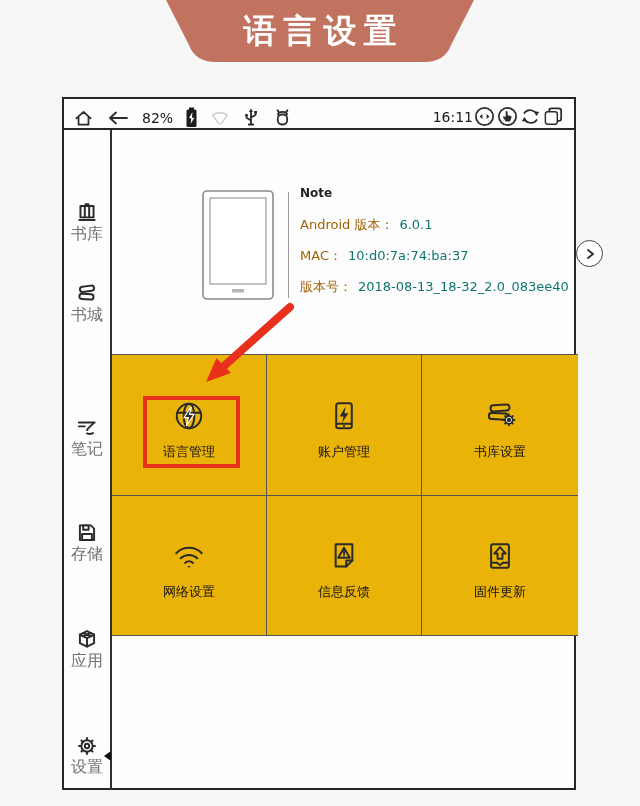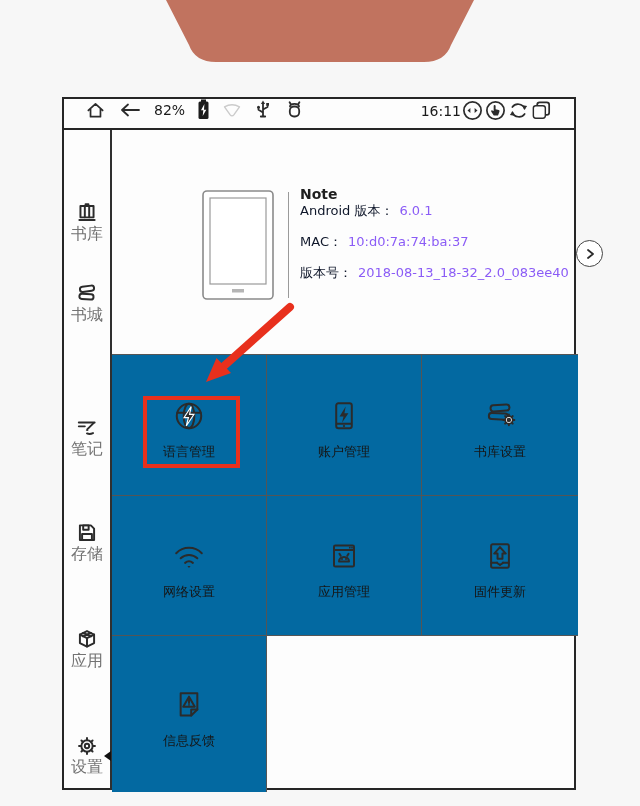--- a/index.html
+++ b/index.html
@@ -21,21 +21,21 @@
 
   
   .frame {
     position:absolute; left:62px; top:97px; width:514px; height:693px;
     background:#fdfdfd; border:2px solid #262626;
   }
 
   
   .statusbar {
     position:absolute; left:0; top:0; width:100%; height:31px;
-    border-bottom:2px solid #262626; display:flex; align-items:flex-start; padding:0 21px;
+    border-bottom:2px solid #262626; display:flex; align-items:flex-end; padding:0 9px;
   }
   .sb-left, .sb-right { display:flex; align-items:center; }
   .sb-left  > * { margin-right:12px; }
   .sb-right > * { }
   .sb-spacer { flex:1; }
   .sb-text { font-size:14px; color:#1a1a1a; }
 
   
   .sidebar {
     position:absolute; left:0; top:31px; width:48px; height:660px;
@@ -48,59 +48,60 @@
     position:absolute; left:40px; top:621px; width:0; height:0;
     border-top:5px solid transparent; border-bottom:5px solid transparent;
     border-right:7px solid #111;
   }
 
   
   .info { position:absolute; left:48px; top:31px; width:466px; height:224px; }
   .info-tablet { position:absolute; left:90px; top:60px; }
   .info-divider { position:absolute; left:176px; top:62px; width:1px; height:106px; background:#9a9a9a; }
   .info-text { position:absolute; left:188px; top:56px; font-size:13px; }
-  .info-name { font-weight:bold; font-size:14px; }
+  .info-name { font-weight:bold; font-size:12px; margin-bottom:16px; }
   .info-row { margin-bottom:13px; }
-  .info-row .lbl { color:#0f172a; }
-  .info-row .val { color:#8b5cf6; margin-left:6px; }
+  .info-row .lbl { color:#a16207; }
+  .info-row .val { color:#0f766e; margin-left:6px; }
   .chevron-btn {
     position:absolute; left:464px; top:110px; width:27px; height:27px;
     border:1.4px solid #444; border-radius:50%; display:flex; align-items:center; justify-content:center;
     background:#fff; cursor:pointer;
   }
 
   
   .grid {
     position:absolute; left:48px; top:255px; width:466px; height:438px;
     display:grid; grid-template-columns:155px 155px 1fr; grid-template-rows:141px 140px 1fr;
     border-top:1px solid #555;
   }
   .tile {
     position:relative; border-right:1px solid #555; border-bottom:1px solid #555;
     display:flex; flex-direction:column; align-items:center; justify-content:center;
-    padding-top:6px; cursor:pointer; background:#0369a1;
+    padding-top:6px; cursor:pointer; background:#eab308;
   }
   .tile:nth-child(3n) { border-right:none; }
   .tile:nth-child(n+7) { border-bottom:none; }
   .tile-label { margin-top:7px; font-size:13px; color:#161616; }
 
   
   .red-box {
     position:absolute; left:143px; top:396px; width:97px; height:72px;
     border:4px solid #e8301d; pointer-events:none;
   }
   .red-arrow { position:absolute; left:195px; top:298px; pointer-events:none; }
 </style>
 </head>
 <body>
 
 <div class="banner">
   <svg width="340" height="64" viewBox="0 0 340 64">
     <path d="M16 0 L324 0 L301 45 Q295 62 274 62 L66 62 Q45 62 39 45 Z" fill="#c1735f"></path>
   </svg>
+  <div class="banner-title">语言设置</div>
 </div>
 
 <div class="frame">
 
   <div class="statusbar">
     <div class="sb-left">
       <span>
         <svg width="21" height="20" viewBox="0 0 22 20">
             <path class="s" stroke-width="1.5" d="M3.5 10.5 L11 3.5 L18.5 10.5 M5.8 9 V17 H16.2 V9"></path>
           </svg>
@@ -321,62 +322,47 @@
           <path class="s" d="M6.5 15.5 A16 16 0 0 1 29.5 15.5"></path>
           <path class="s" d="M10.5 20 A11 11 0 0 1 25.5 20"></path>
           <path class="s" d="M14.5 24.2 A5.5 5.5 0 0 1 21.5 24.2"></path>
           <path class="sf" d="M16.6 27 L18 28.8 L19.4 27 Z"></path>
         </svg>
       </span>
       <div class="tile-label">网络设置</div>
     </div>
 
 
-    <div class="tile">
-      <span>
-        <svg width="40" height="40" viewBox="0 0 36 36">
-          <rect class="s" x="9" y="8.5" width="18" height="19" rx="1.2"></rect>
-          <path class="s" stroke-width="1.4" d="M9 12.5 H27"></path>
-          <circle class="sf" cx="23.2" cy="10.5" r="0.8"></circle>
-            <circle class="sf" cx="25.2" cy="10.5" r="0.8"></circle>
-          <path class="s" stroke-width="1.5" d="M13.5 23 A4.5 4.2 0 0 1 22.5 23 Z"></path>
-          <circle class="sf" cx="16.2" cy="20.8" r="0.9"></circle>
-            <circle class="sf" cx="19.8" cy="20.8" r="0.9"></circle>
-          <path class="s" stroke-width="1.3" d="M15 17.8 L13.9 16 M21 17.8 L22.1 16"></path>
-        </svg>
-      </span>
-      <div class="tile-label">应用管理</div>
+
+    <div class="tile">
+      <span>
+        <svg width="40" height="40" viewBox="0 0 36 36">
+          <path class="s" d="M10.5 7.5 H25.5 V22 L20 27.5 H10.5 Z"></path>
+          <path class="s" stroke-width="1.4" d="M25.5 22 H20 V27.5"></path>
+          <path class="s" stroke-width="1.5" d="M18 10.5 L23.2 19.5 H12.8 Z"></path>
+          <path class="s" stroke-width="1.5" d="M18 13.2 V16.2"></path>
+          <circle class="sf" cx="18" cy="17.9" r="0.8"></circle>
+        </svg>
+      </span>
+      <div class="tile-label">信息反馈</div>
     </div>
 
     <div class="tile">
       <span>
         <svg width="40" height="40" viewBox="0 0 36 36">
           <rect class="s" x="10" y="7.5" width="16" height="21" rx="1.5"></rect>
           <path class="s" stroke-width="1.6" d="M18 10 L12.8 15.8 h3 V20.5 h4.4 V15.8 h3 Z"></path>
           <path class="s" stroke-width="1.4" d="M10.5 24 H15.3 M20.7 24 H25.5"></path>
           <path class="s" stroke-width="1.4" d="M15.3 24 Q18 27.4 20.7 24"></path>
           <circle class="sf" cx="18" cy="26.2" r="0.9"></circle>
         </svg>
       </span>
       <div class="tile-label">固件更新</div>
     </div>
 
-    <div class="tile">
-      <span>
-        <svg width="40" height="40" viewBox="0 0 36 36">
-          <path class="s" d="M10.5 7.5 H25.5 V22 L20 27.5 H10.5 Z"></path>
-          <path class="s" stroke-width="1.4" d="M25.5 22 H20 V27.5"></path>
-          <path class="s" stroke-width="1.5" d="M18 10.5 L23.2 19.5 H12.8 Z"></path>
-          <path class="s" stroke-width="1.5" d="M18 13.2 V16.2"></path>
-          <circle class="sf" cx="18" cy="17.9" r="0.8"></circle>
-        </svg>
-      </span>
-      <div class="tile-label">信息反馈</div>
-    </div>
-
   </div>
 </div>
 
 <div class="red-box"></div>
 <svg class="red-arrow" width="110" height="95" viewBox="195 298 110 95">
   <line x1="290" y1="307" x2="224" y2="366" stroke="#e8301d" stroke-width="8" stroke-linecap="round"></line>
   <polygon points="206,382 216.5,358 231,373" fill="#e8301d"></polygon>
 </svg>
 
 </body></html>

